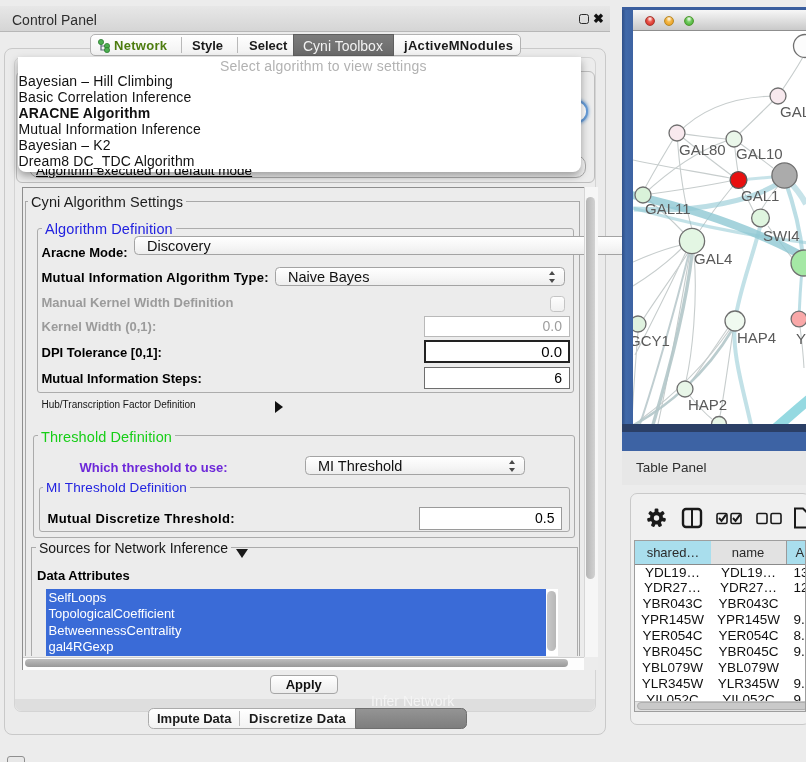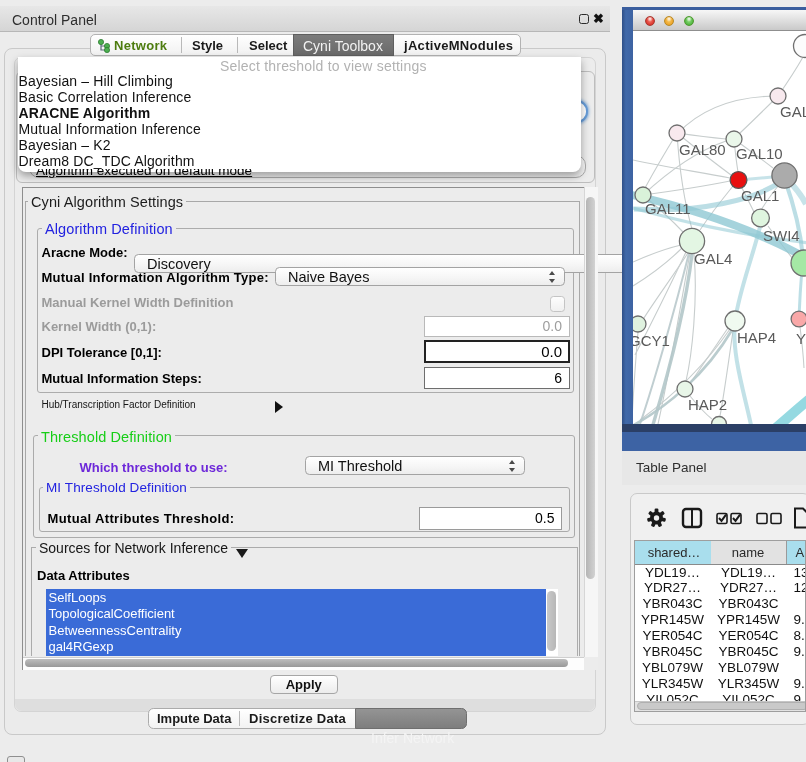--- a/index.html
+++ b/index.html
@@ -50,42 +50,42 @@
   <circle cx="10" cy="7" r="2.6" fill="#4caf50" stroke="#2e7d32" stroke-width="0.8"></circle>
   <circle cx="10" cy="11" r="2.6" fill="#4caf50" stroke="#2e7d32" stroke-width="0.8"></circle>
 </svg>
 <div class="abs bold" style="left:114px;top:38px;font-size:13px;letter-spacing:0.3px;color:#4d7c0f;">Network</div>
 <div class="abs bold" style="left:192px;top:38px;font-size:13px;color:#1a1a1a;">Style</div>
 <div class="abs bold" style="left:249px;top:38px;font-size:13px;color:#1a1a1a;">Select</div>
 <div class="abs" style="left:303px;top:37.5px;font-size:14px;color:#f2f2f2;">Cyni Toolbox</div>
 <div class="abs bold" style="left:404px;top:38px;font-size:13px;letter-spacing:0.3px;color:#1a1a1a;">jActiveMNodules</div>
 
 <div class="abs" style="left:18px;top:57px;width:563px;height:115px;background:#fff;border-radius:0 0 8px 8px;box-shadow:0 4px 8px rgba(0,0,0,0.35);"></div>
-<div class="abs" style="left:220px;top:58px;font-size:14px;letter-spacing:0.2px;color:#b2b2b2;">Select threshold to view settings</div>
+<div class="abs" style="left:220px;top:58px;font-size:14px;letter-spacing:0.2px;color:#b2b2b2;">Select algorithm to view settings</div>
 <div class="abs" style="left:18.5px;top:74px;font-size:14px;letter-spacing:0.15px;color:#111;line-height:15.9px;white-space:pre;">Bayesian – Hill Climbing
 Basic Correlation Inference
 <b>ARACNE Algorithm</b>
 Mutual Information Inference
 Bayesian – K2
 Dream8 DC_TDC Algorithm</div>
 
 <div class="abs" style="left:36px;top:168.5px;width:300px;height:9px;overflow:hidden;">
       <div style="position:absolute;left:0;top:-6px;font-size:13.5px;color:#000000;text-decoration:underline;">Algorithm executed on default mode</div>
     </div>
 
 <div class="abs" style="left:21.5px;top:186.5px;width:576.5px;height:483.5px;border:1px solid #8e8e8e;background:#ececec;"></div>
 
 <div class="abs" style="left:24.5px;top:200.5px;width:555.5px;height:455.5px;border:1px solid #a8a8a8;border-bottom:none;"></div>
 <div class="grouplab" style="left:28px;top:194px;color:#1c1c1c;">Cyni Algorithm Settings</div>
 
 <div class="abs" style="left:37px;top:227.5px;width:536.5px;height:165.5px;border:1px solid #acacac;border-radius:3px;"></div>
 <div class="grouplab" style="left:42px;top:221px;color:#2222e0;">Algorithm Definition</div>
 
 <div class="abs bold" style="left:41.5px;top:245px;font-size:13px;color:#000;">Aracne Mode:</div>
-<div class="combo" style="left:134px;top:254px;width:518px;height:19px;">
+<div class="combo" style="left:134px;top:236px;width:518px;height:19px;">
       <span class="ctext">Discovery</span>
       <span class="arrows">
         <span class="tri-up"></span>
         <span class="tri-dn"></span>
       </span>
     </div>
 <div class="abs bold" style="left:41.5px;top:269.5px;font-size:13px;letter-spacing:0.25px;color:#000;">Mutual Information Algorithm Type:</div>
 <div class="combo" style="left:275px;top:267px;width:290px;height:19px;">
       <span class="ctext">Naive Bayes</span>
       <span class="arrows">
@@ -111,21 +111,21 @@
 <div class="combo" style="left:305px;top:456px;width:220px;height:19px;">
       <span class="ctext">MI Threshold</span>
       <span class="arrows">
         <span class="tri-up"></span>
         <span class="tri-dn"></span>
       </span>
     </div>
 
 <div class="abs" style="left:38.5px;top:486.5px;width:531px;height:45.5px;border:1px solid #ababab;border-radius:3px;"></div>
 <div class="grouplab" style="left:43px;top:480px;color:#2222e0;font-size:13.5px;">MI Threshold Definition</div>
-<div class="abs bold" style="left:47.5px;top:511px;font-size:13px;letter-spacing:0.35px;color:#000;">Mutual Attributes Threshold:</div>
+<div class="abs bold" style="left:47.5px;top:511px;font-size:13px;letter-spacing:0.35px;color:#000;">Mutual Discretize Threshold:</div>
 <div class="field" style="left:419px;top:507px;width:142.5px;height:22.5px;border:1px solid #9a9a9a;line-height:20.5px;padding-right:6px;">0.5</div>
 
 <div class="abs" style="left:31px;top:546.5px;width:546.5px;height:109.5px;border:1px solid #ababab;border-bottom:none;"></div>
 <div class="grouplab" style="left:36px;top:540px;color:#161616;font-size:14px;letter-spacing:0;">Sources for Network Inference</div>
 <div class="abs" style="left:236px;top:549px;width:0;height:0;border-left:6.8px solid transparent;border-right:6.8px solid transparent;border-top:9px solid #1a1a1a;"></div>
 <div class="abs bold" style="left:37px;top:568px;font-size:13px;color:#000;">Data Attributes</div>
 
 <div class="abs" style="left:45.5px;top:588.5px;width:512px;height:67.5px;background:#fff;overflow:hidden;">
   <div class="abs" style="left:0;top:0;width:500px;height:80px;background:#3a6bd7;"></div>
   <div class="abs" style="left:3px;top:1px;font-size:13px;color:#fff;line-height:16.6px;white-space:pre;">SelfLoops
@@ -141,21 +141,21 @@
 <div class="abs" style="left:25px;top:658.5px;width:543px;height:8.5px;background:linear-gradient(#bdbdbd,#989898);border-radius:4.5px;"></div>
 <div class="abs" style="left:584px;top:656.5px;width:14px;height:13px;background:#ececec;"></div>
 
 <div class="abs" style="left:270px;top:674.5px;width:67.5px;height:19px;border:1px solid #a6a6a6;border-radius:4px;background:linear-gradient(#ffffff,#ececec);text-align:center;font-size:13px;font-weight:600;color:#101010;line-height:17.5px;">Apply</div>
 
 <div class="abs" style="left:148px;top:707.5px;width:319px;height:21.5px;background:linear-gradient(#ffffff,#f2f2f2);border:1px solid #ababab;border-radius:5.5px;"></div>
 <div class="abs" style="left:355px;top:707.5px;width:112px;height:21.5px;background:linear-gradient(#949494,#7e7e7e);border:1px solid #6f6f6f;border-radius:0 5.5px 5.5px 0;"></div>
 <div class="abs" style="left:239px;top:710.5px;width:1px;height:15px;background:#b9b9b9;"></div>
 <div class="abs bold" style="left:157px;top:711px;font-size:13px;color:#1b1b1b;">Impute Data</div>
 <div class="abs bold" style="left:249px;top:711px;font-size:13px;letter-spacing:0.25px;color:#1b1b1b;">Discretize Data</div>
-<div class="abs" style="left:371px;top:730px;font-size:14px;color:#f4f4f4;">Infer Network</div>
+<div class="abs" style="left:371px;top:693px;font-size:14px;color:#f4f4f4;">Infer Network</div>
 
 <div class="abs" style="left:7px;top:756px;width:18px;height:10px;border:1.5px solid #8f8f8f;border-radius:3px;background:#e8e8e8;"></div>
 
 <div class="abs" style="left:622px;top:6.5px;width:184px;height:3.5px;background:#3a5e9e;"></div>
 <div class="abs" style="left:622px;top:10px;width:11px;height:414px;background:linear-gradient(90deg,#2f4f86,#4069a9 35%,#3e63a2);"></div>
 <div class="abs" style="left:622px;top:424px;width:184px;height:8px;background:#2b3f66;"></div>
 <div class="abs" style="left:622px;top:432px;width:184px;height:19px;background:#3d63a4;"></div>
 
 <div class="abs" style="left:633px;top:10px;width:173px;height:20.5px;background:linear-gradient(#f7f7f7,#c9c9c9);border-bottom:1px solid #8f8f8f;"></div>
 <div class="abs" style="left:644.5px;top:16px;width:10px;height:10px;border-radius:50%;background:radial-gradient(circle at 50% 22%,rgba(255,255,255,0.95),rgba(255,255,255,0) 40%),radial-gradient(circle at 50% 45%,#f47a6d,#dd3a31 65%,#b92f28);border:0.5px solid #a83a31;"></div>
@@ -268,21 +268,21 @@
     <rect x="85" y="7.5" width="10" height="10" rx="1.5"></rect>
     <rect x="111" y="7.5" width="10" height="10" rx="1.5"></rect>
     <rect x="125" y="7.5" width="10" height="10" rx="1.5"></rect>
   </g>
   <path d="M73 12 l2.5 2.8 L80 8.6" fill="none" stroke="#1a1a1a" stroke-width="2"></path>
   <path d="M87 12 l2.5 2.8 L94 8.6" fill="none" stroke="#1a1a1a" stroke-width="2"></path>
   <path d="M149 2.5 h8 l4 4 v15 h-12 z" fill="none" stroke="#1a1a1a" stroke-width="2"></path>
 </svg>
 
 <div class="abs" style="left:633.5px;top:539.5px;width:172.5px;height:172px;border:1px solid #9e9e9e;background:#fff;overflow:hidden;">
-  <div class="abs" style="left:0;top:0;width:80px;height:23px;background:#a9deed;border-right:1px solid #7f1d1d;text-align:center;font-size:13px;color:#2a2a2a;line-height:23px;">shared…</div>
+  <div class="abs" style="left:0;top:0;width:80px;height:23px;background:#a9deed;border-right:3px solid #7f1d1d;text-align:center;font-size:13px;color:#2a2a2a;line-height:23px;">shared…</div>
   <div class="abs" style="left:76px;top:0;width:76px;height:23px;background:#e2e2e2;border-right:1px solid #9a9a9a;text-align:center;font-size:13px;color:#2a2a2a;line-height:23px;">name</div>
   <div class="abs" style="left:152px;top:0;width:21px;height:23px;background:#a9deed;font-size:13px;color:#2a2a2a;line-height:23px;padding-left:9px;">A</div>
   <div class="abs" style="left:0;top:23px;width:173px;height:1px;background:#8a8a8a;"></div>
   <div class="abs" style="left:0;top:24px;width:173px;height:136px;overflow:hidden;font-size:13.5px;color:#111;white-space:nowrap;">
     <div style="height:15.9px;"><span style="display:inline-block;width:76px;text-align:center;">YDL19…</span><span style="display:inline-block;width:76px;text-align:center;">YDL19…</span><span style="display:inline-block;padding-left:7px;">13</span></div>
     <div style="height:15.9px;"><span style="display:inline-block;width:76px;text-align:center;">YDR27…</span><span style="display:inline-block;width:76px;text-align:center;">YDR27…</span><span style="display:inline-block;padding-left:7px;">12</span></div>
     <div style="height:15.9px;"><span style="display:inline-block;width:76px;text-align:center;">YBR043C</span><span style="display:inline-block;width:76px;text-align:center;">YBR043C</span></div>
     <div style="height:15.9px;"><span style="display:inline-block;width:76px;text-align:center;">YPR145W</span><span style="display:inline-block;width:76px;text-align:center;">YPR145W</span><span style="display:inline-block;padding-left:7px;">9.</span></div>
     <div style="height:15.9px;"><span style="display:inline-block;width:76px;text-align:center;">YER054C</span><span style="display:inline-block;width:76px;text-align:center;">YER054C</span><span style="display:inline-block;padding-left:7px;">8.</span></div>
     <div style="height:15.9px;"><span style="display:inline-block;width:76px;text-align:center;">YBR045C</span><span style="display:inline-block;width:76px;text-align:center;">YBR045C</span><span style="display:inline-block;padding-left:7px;">9.</span></div>

